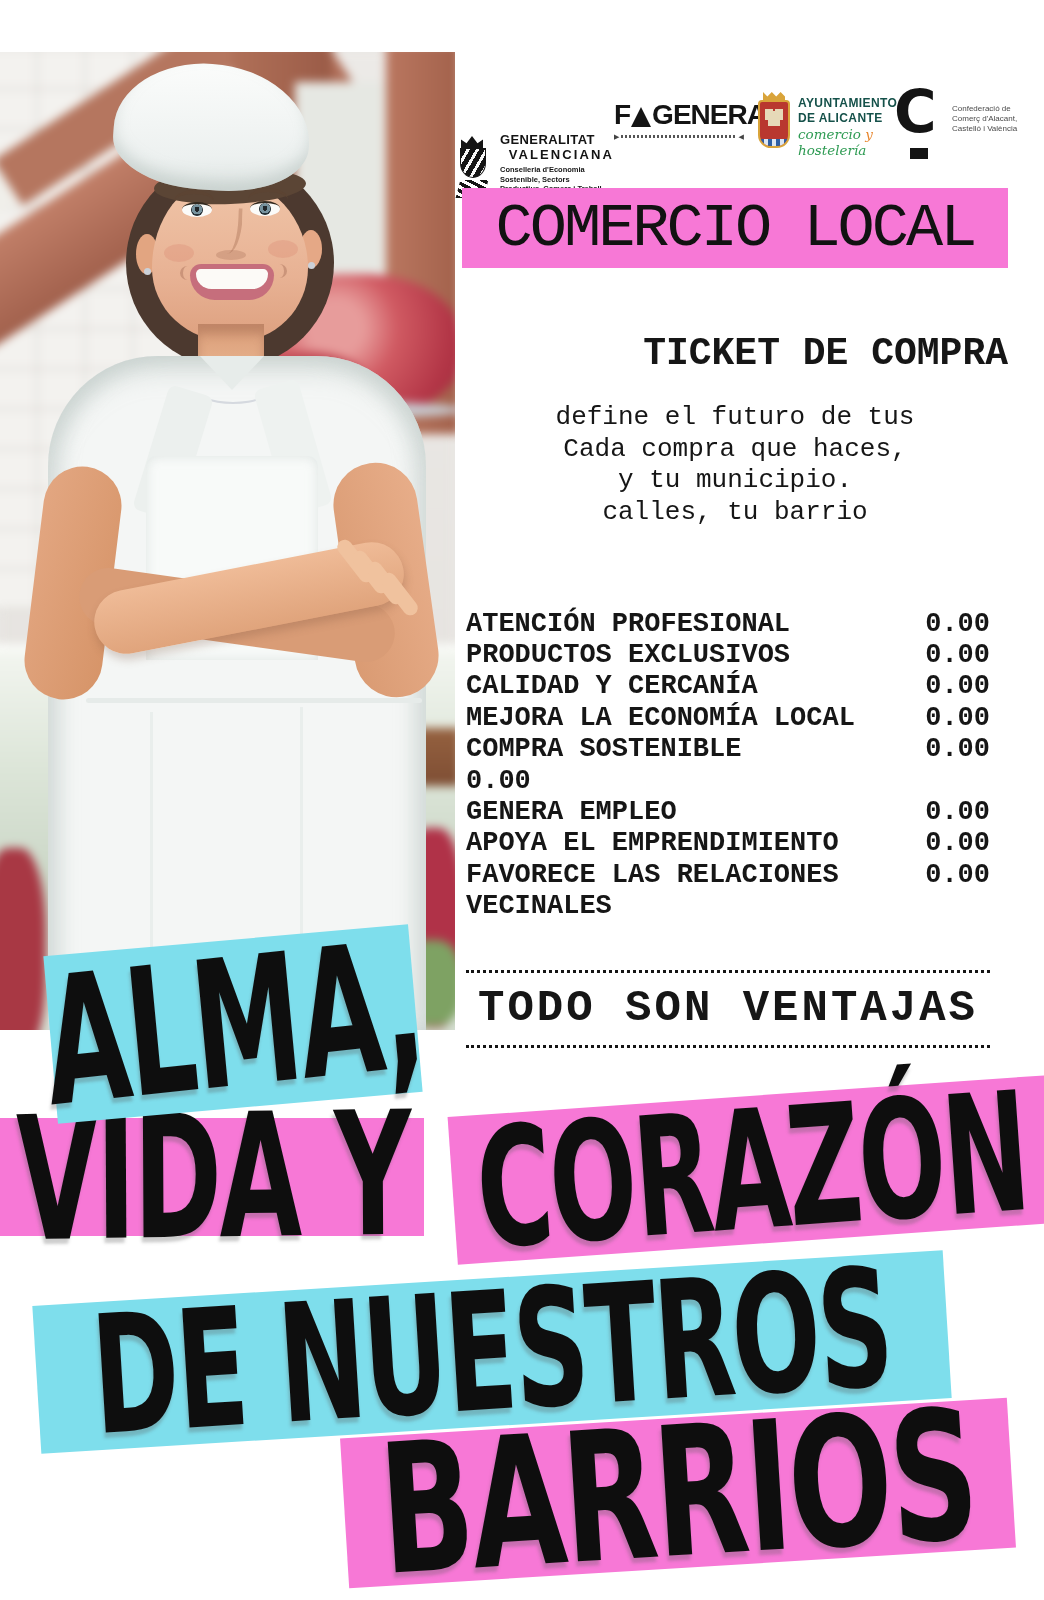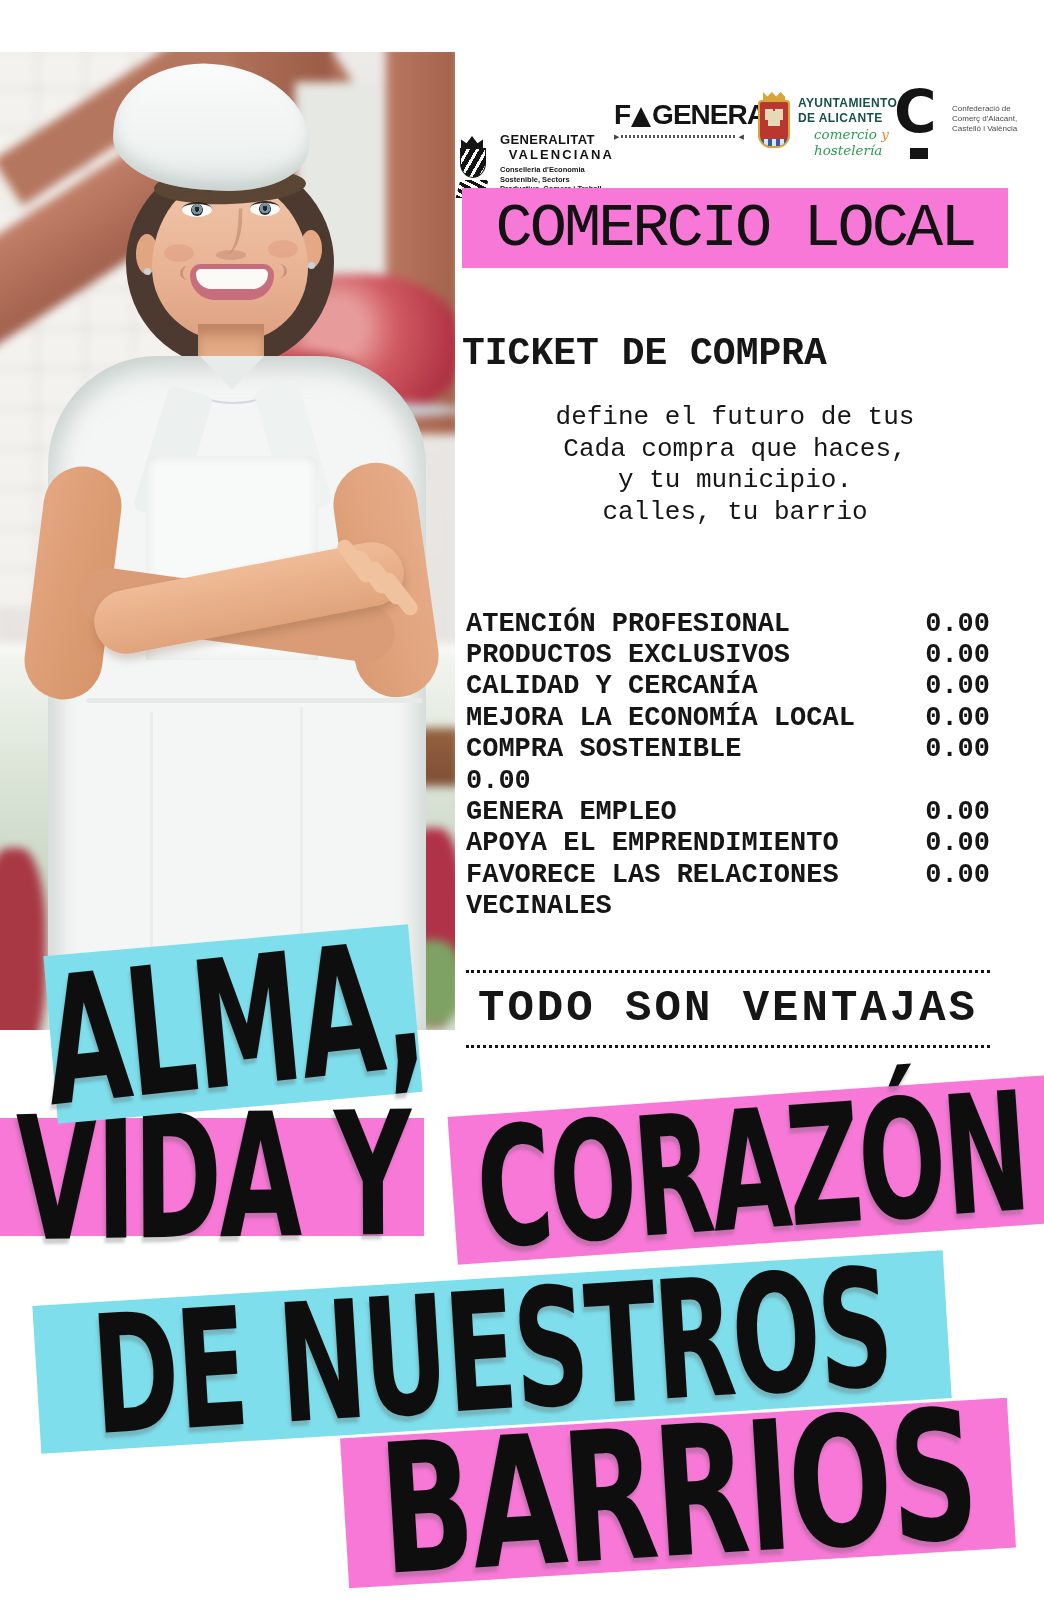--- a/index.html
+++ b/index.html
@@ -122,34 +122,34 @@
   .crest-crown{width:22px;height:8px;margin:0 auto;background:#D9A43A;
     clip-path:polygon(0 100%,0 0,20% 55%,40% 0,60% 55%,80% 0,100% 55%,100% 100%);}
   .crest-body{position:relative;width:28px;height:44px;margin:0 auto;background:#B9372F;border:2px solid #D9A43A;
     border-radius:4px 4px 13px 13px;overflow:hidden;}
   .crest-castle{position:absolute;left:8px;top:9px;width:12px;height:15px;background:#E6D9B8;
     box-shadow:-5px -4px 0 -2px #E6D9B8,5px -4px 0 -2px #E6D9B8;}
   .crest-wave{position:absolute;bottom:0;left:0;right:0;height:7px;
     background:repeating-linear-gradient(90deg,#2E5FA3 0 4px,#DCE6F2 4px 8px);}
   .ali-textcol{position:absolute;left:40px;top:6px;width:142px;}
   .ali-line{font-size:12px;font-weight:bold;letter-spacing:.4px;line-height:14.5px;color:#15514A;}
-  .ali-script{margin-top:1px;font-family:"DejaVu Serif",serif;font-style:italic;font-size:13.5px;color:#2E9B53;margin-left:16px;}
+  .ali-script{margin-top:1px;font-family:"DejaVu Serif",serif;font-style:italic;font-size:13.5px;color:#2E9B53;}
   .ali-script .y{color:#E8872E;}
 
   .logo-confed{left:894px;top:86px;width:150px;height:86px;}
   .confed-c{position:absolute;left:0;top:-4px;font-family:"DejaVu Sans",sans-serif;font-size:58px;font-weight:bold;line-height:60px;}
   .confed-cedilla{position:absolute;left:16px;top:62px;width:18px;height:11px;background:#141414;}
   .confed-textcol{position:absolute;left:58px;top:18px;font-size:8px;line-height:10px;color:#4A4A4A;}
 
   
   .mono{font-family:Liberation Mono, monospace;}
   .title-band{position:absolute;left:462px;top:188px;width:546px;height:80px;background:#F778D6;
     display:flex;align-items:center;justify-content:center;}
   .title-text{font-size:62px;letter-spacing:-3px;color:#121212;white-space:nowrap;}
-  .subtitle{position:absolute;left:462px;top:332px;width:546px;text-align:left;font-size:38px;font-weight:bold;}
+  .subtitle{position:absolute;left:462px;top:332px;width:546px;text-align:right;font-size:38px;font-weight:bold;}
   .intro{position:absolute;left:462px;top:402px;width:546px;text-align:center;font-size:26px;line-height:31.7px;}
   .receipt{position:absolute;left:466px;top:608px;width:524px;font-size:27px;font-weight:bold;}
   .r-row{display:flex;justify-content:space-between;height:31.4px;align-items:center;white-space:nowrap;}
   .ventajas{position:absolute;left:466px;top:970px;width:524px;border-top:3px dotted #141414;border-bottom:3px dotted #141414;
     padding:13px 0 15px 0;text-align:center;}
   .ventajas-text{font-size:44px;font-weight:bold;letter-spacing:3px;line-height:44px;white-space:nowrap;}
 
   
   .band{position:absolute;display:flex;align-items:center;justify-content:center;color:#0E0E0E;
     font-family:"DejaVu Sans",sans-serif;font-weight:bold;}

